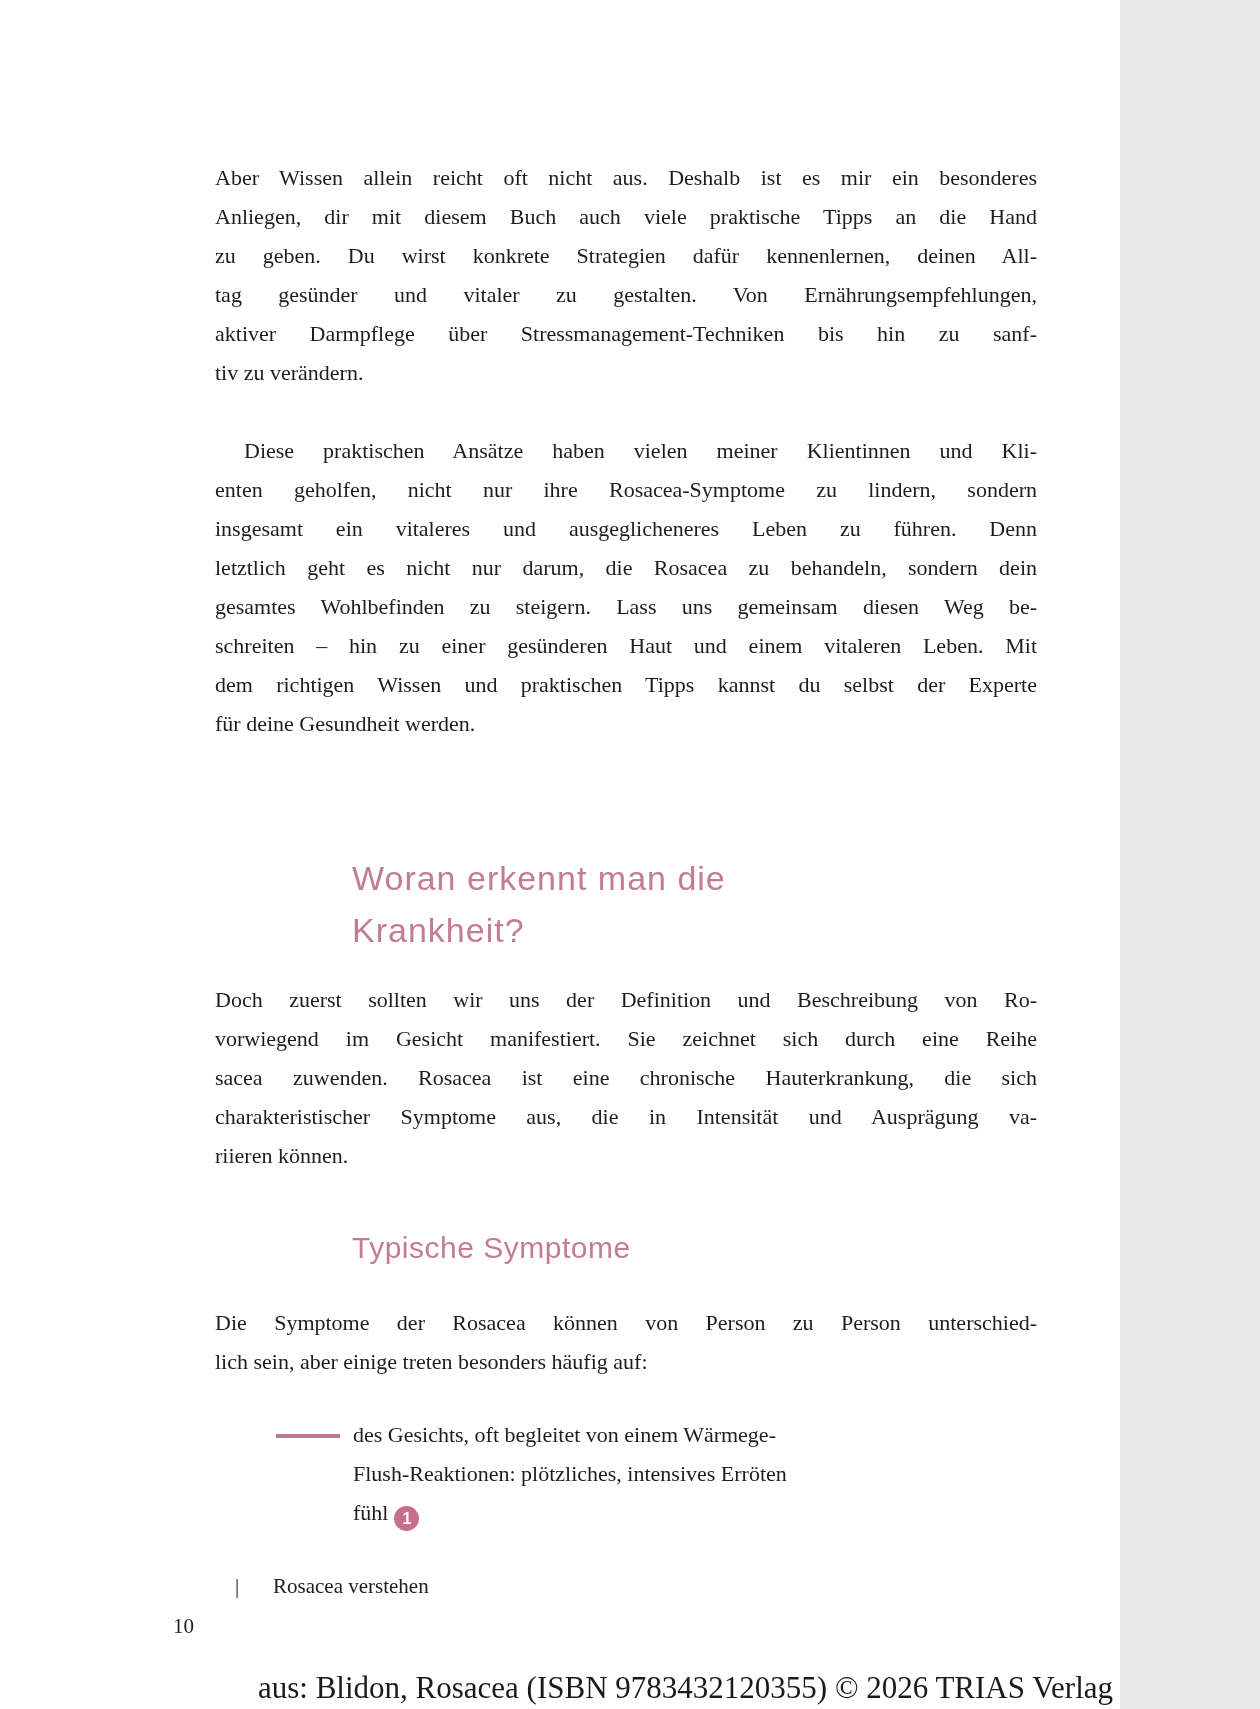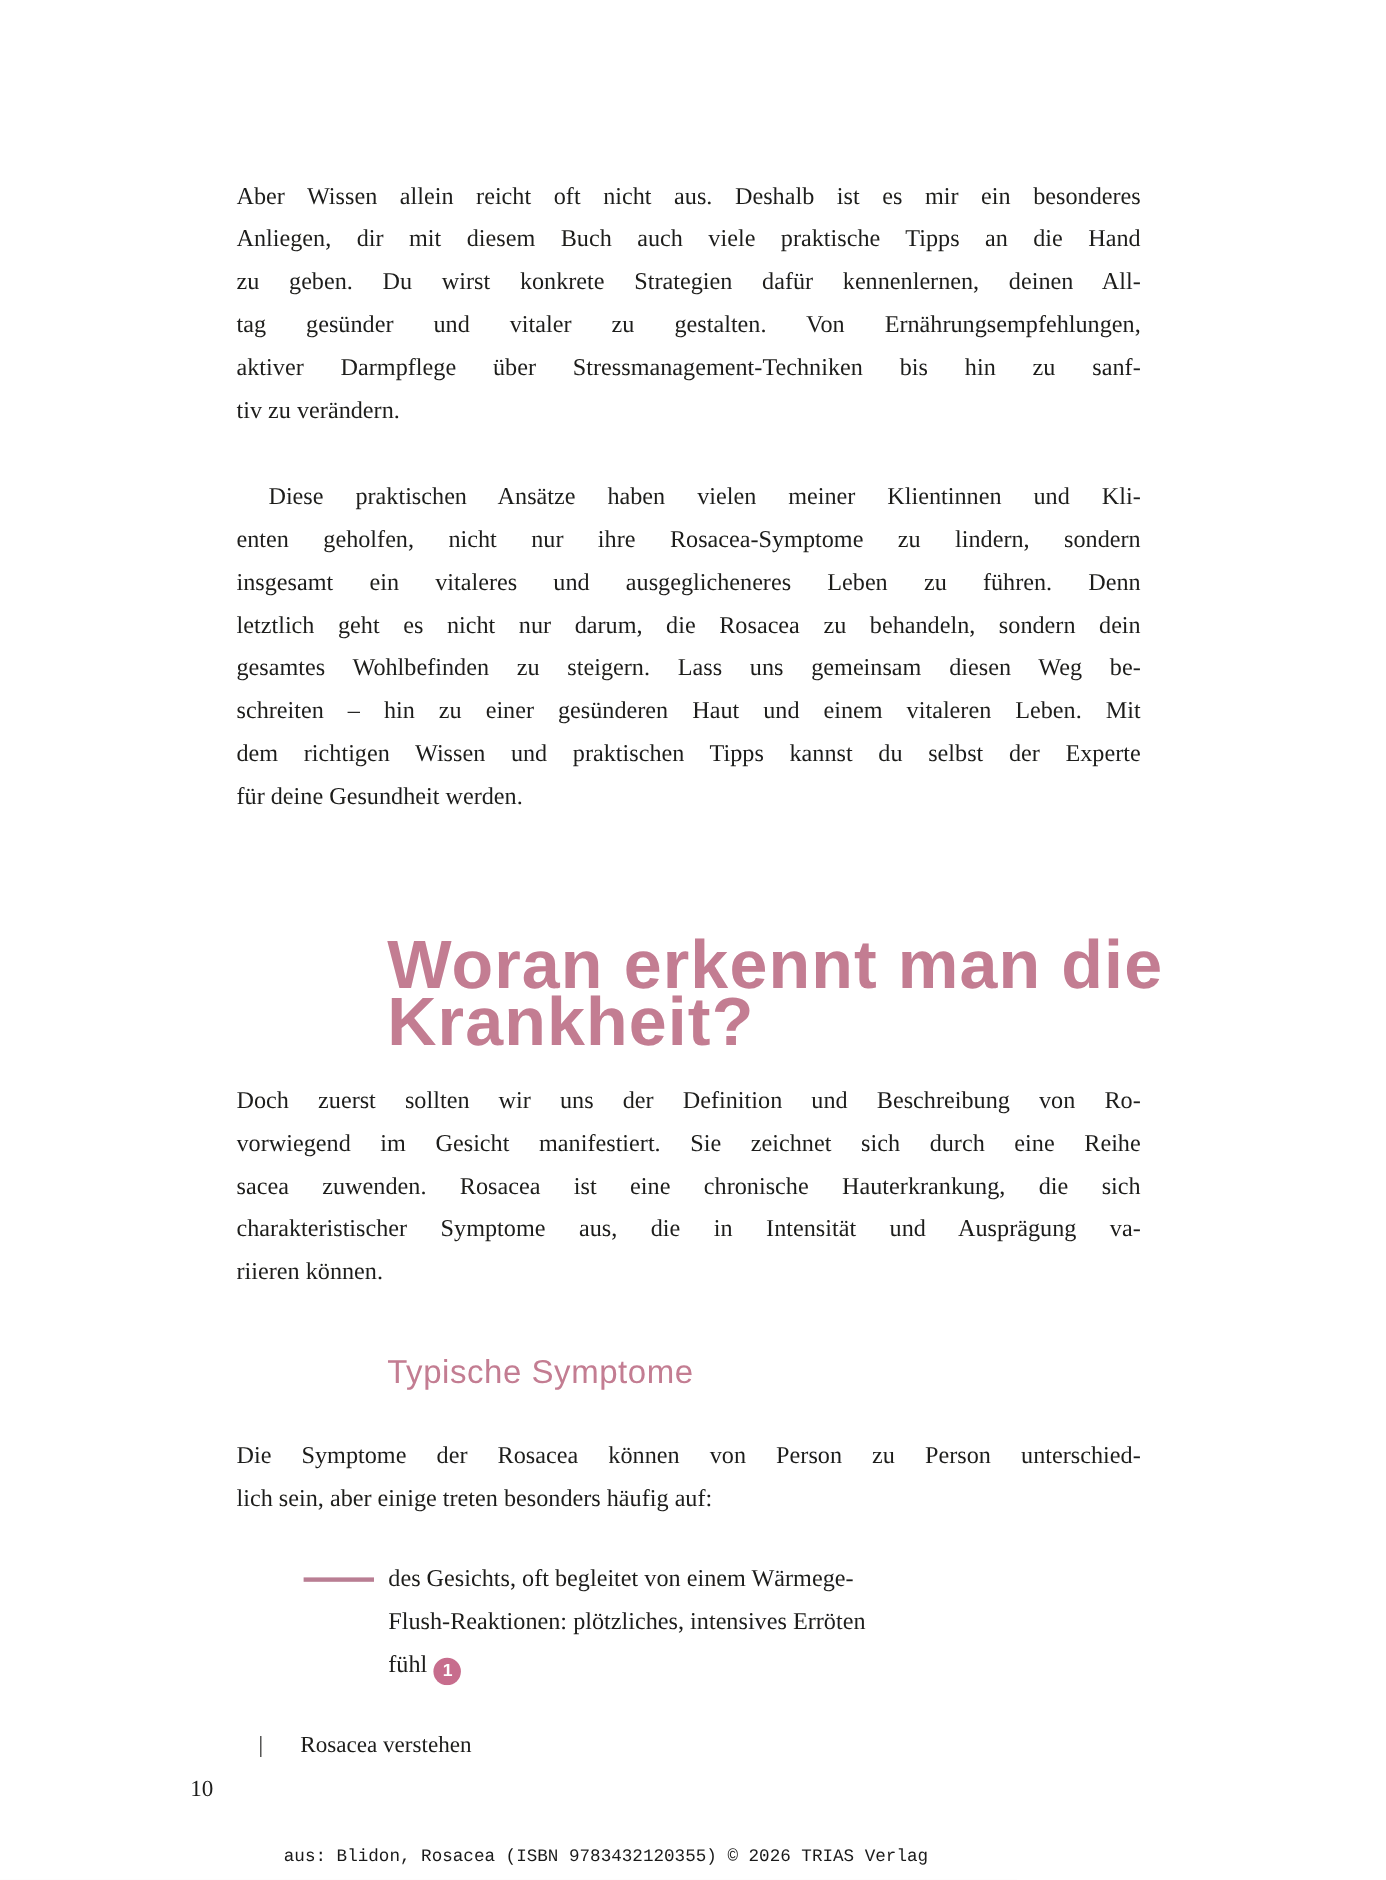--- a/index.html
+++ b/index.html
@@ -1,40 +1,40 @@
 <!DOCTYPE html>
 <html><head>
 <meta charset="utf-8">
 <style>
   html,body { margin:0; padding:0; background:#e8e8e8; }
   .page {
     position:relative;
-    width:1260px; height:1709px;
+    width:1120px; height:1709px;
     background:#ffffff;
     overflow:hidden;
     font-family:"Liberation Serif", serif;
     color:#1d1d1b;
   }
   .para {
     position:absolute;
     left:215px; width:822px;
     font-size:22px;
     line-height:39px;
   }
   .line { height:39px; overflow:hidden; white-space:nowrap; }
   .jline { text-align:justify; white-space:normal; }
   .jline::after { content:""; display:inline-block; width:100%; height:0; vertical-align:top; }
   .indent { padding-left:29px; }
   .heading1 {
     position:absolute;
     left:352px; top:852px;
     margin:0;
     font-family:"Liberation Sans", sans-serif;
-    font-weight:700;
-    font-size:62px;
+    font-weight:400;
+    font-size:34px;
     line-height:52px;
     letter-spacing:1px;
     color:#c37d92;
   }
   .heading2 {
     position:absolute;
     left:352px; top:1227px;
     margin:0;
     font-family:"Liberation Sans", sans-serif;
     font-weight:300;
@@ -76,22 +76,22 @@
     width:100%;
     font-size:21px;
     line-height:26px;
   }
   .footer .pgnum { position:absolute; left:173px;margin-top:40px; }
   .footer .divider { position:absolute; left:235px; font-weight:300; }
   .footer .sect { position:absolute; left:273px; }
   .credit {
     position:absolute;
     left:258px; top:1674px;
-    font-family:Liberation Mono, monospace;
-    font-size:16px;
+    font-family:Liberation Serif, serif;
+    font-size:31px;
     line-height:28px;
     color:#1a1a1a;
   }
 </style>
 </head>
 <body>
 
 <div class="page">
 
   <div class="para" style="top:158px">

